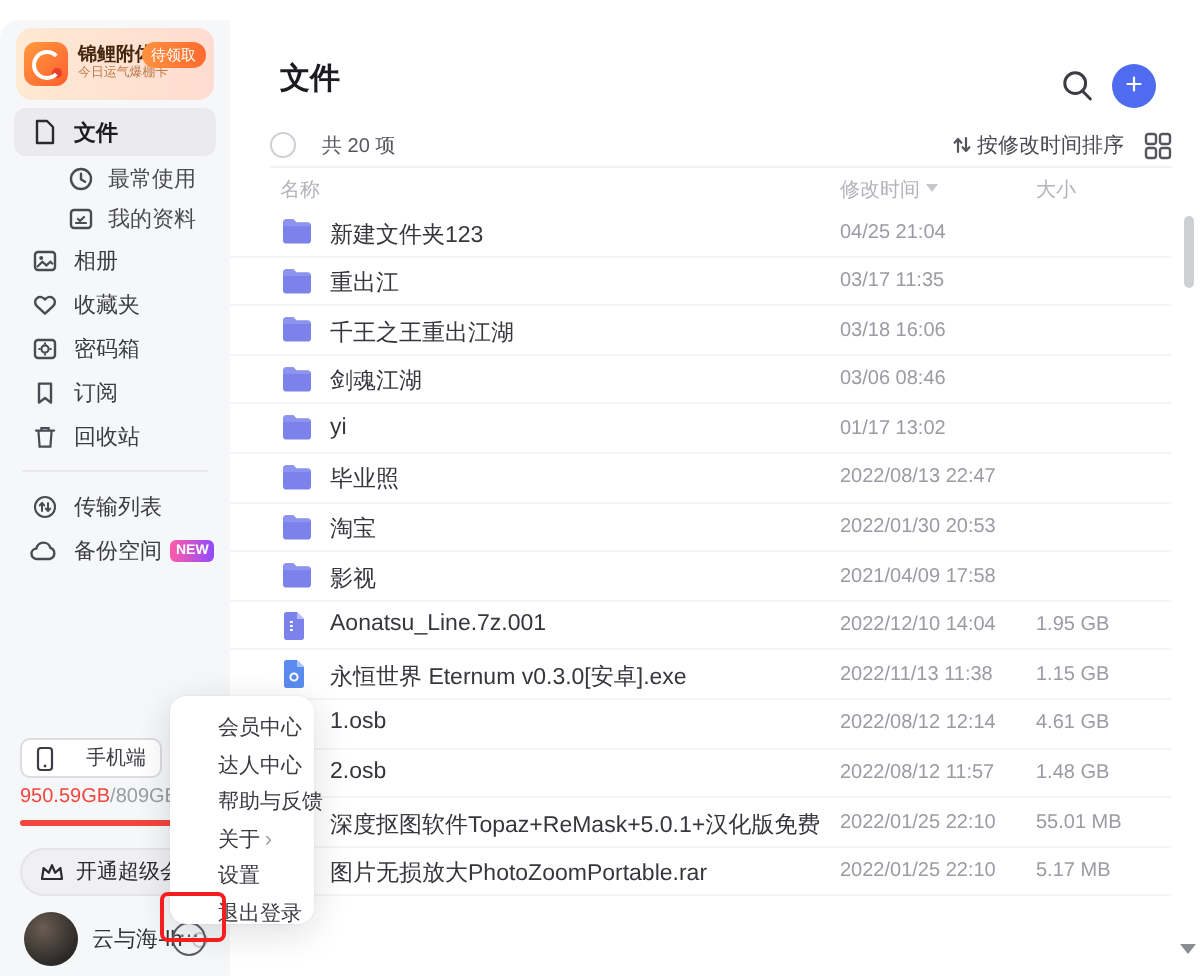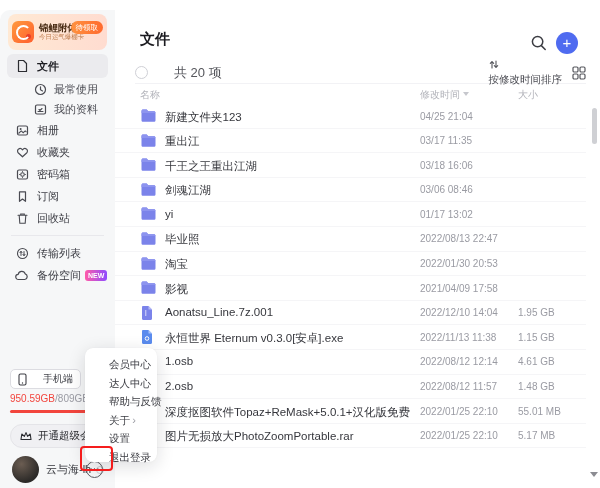--- a/index.html
+++ b/index.html
@@ -98,23 +98,23 @@
   .search-btn { position:absolute; right:52px; top:34px; width:18px; height:18px; cursor:pointer; }
   .add-btn {
     position:absolute; right:22px; top:32px; width:22px; height:22px; border-radius:50%;
     background:#4f6bf0; color:#fff; font-size:15px; line-height:21px; text-align:center; cursor:pointer;
   }
   .toolbar {
     position:absolute; left:20px; right:14px; top:62px; height:22px;
     display:flex; align-items:center; border-bottom:1px solid #f2f2f5;
   }
   .sel-circle { width:13px; height:13px; border-radius:50%; border:1.3px solid #cfd0d6; cursor:pointer; }
-  .count-lbl { font-size:13px; color:#55565c; margin-left:26px; }
+  .count-lbl { font-size:10px; color:#55565c; margin-left:13px; }
   .toolbar-right { margin-left:auto; display:flex; align-items:center; gap:10px; }
-  .sort-ctl { display:flex; gap:3px; font-size:10.5px; color:#4a4b52; cursor:pointer;flex-direction:column; }
+  .sort-ctl { display:flex; align-items:center; gap:3px; font-size:10.5px; color:#4a4b52; cursor:pointer; }
   .grid-ic { width:14px; height:14px; cursor:pointer; }
   .thead { position:absolute; top:88px; left:0; right:0; height:16px; font-size:10px; color:#b2b3ba; }
   .thead .h-name { position:absolute; left:25px; }
   .thead .h-date { position:absolute; left:305px; }
   .thead .h-size { position:absolute; left:403px; }
   .h-date .caret {
     display:inline-block; width:0; height:0; margin-left:3px; vertical-align:2px;
     border-left:3.5px solid transparent; border-right:3.5px solid transparent; border-top:4px solid #c6c7cd;
   }
   .file-list { position:absolute; top:104px; left:0; right:14px; bottom:0; overflow:hidden; }

